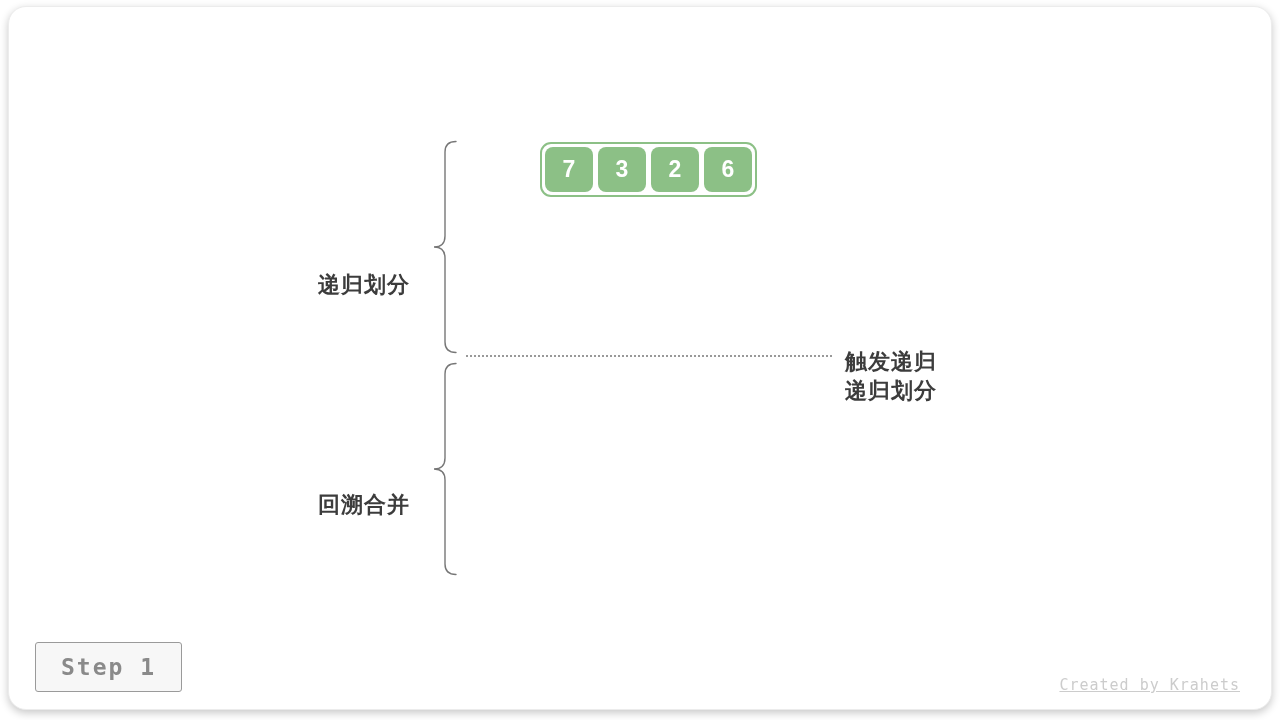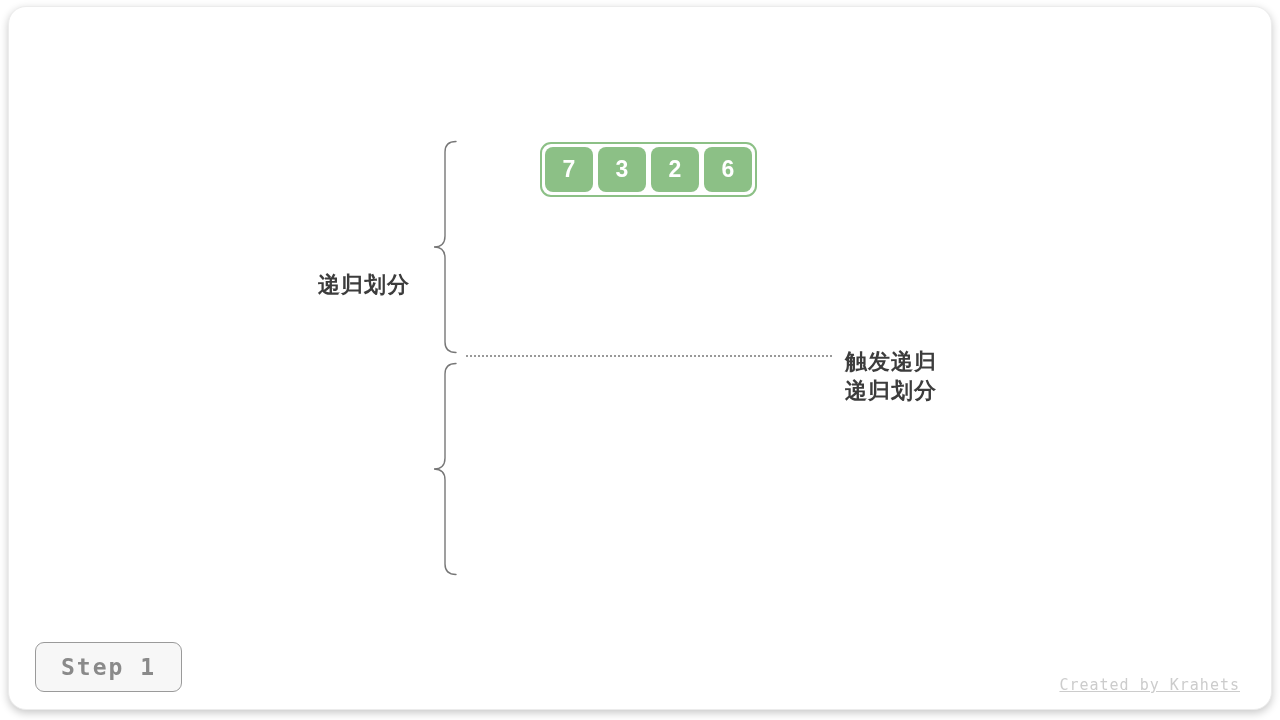--- a/index.html
+++ b/index.html
@@ -88,21 +88,21 @@
     letter-spacing: 1px;
   }
 
   
   .step-badge {
     position: absolute;
     left: 35px; top: 642px;
     width: 147px; height: 50px;
     background: #f7f7f7;
     border: 1.5px solid #9a9a9a;
-    border-radius: 9px;
+    border-radius: 3px;
     display: flex;
     align-items: center;
     justify-content: center;
     font-family: "DejaVu Sans Mono", monospace;
     font-size: 23px;
     font-weight: 700;
     color: #8a8a8a;
     letter-spacing: 2px;
   }
 
@@ -141,17 +141,18 @@
   <div class="terminate-label">
     <div>触发递归</div>
     <div>递归划分</div>
   </div>
 
   <div class="brace brace-merge">
     <svg viewBox="0 0 30 214" fill="none">
       <path d="M27,1.5 Q16,1.5 16,12 L16,96 Q16,107 5,107 Q16,107 16,118 L16,202 Q16,212.5 27,212.5" stroke="#777777" stroke-width="1.4" fill="none" stroke-linecap="round"></path>
     </svg>
   </div>
+  <div class="side-label label-merge">回溯合并</div>
 
   <div class="step-badge">Step 1</div>
 
   <div class="watermark">Created by Krahets</div>
 </div>
 
 </body></html>

